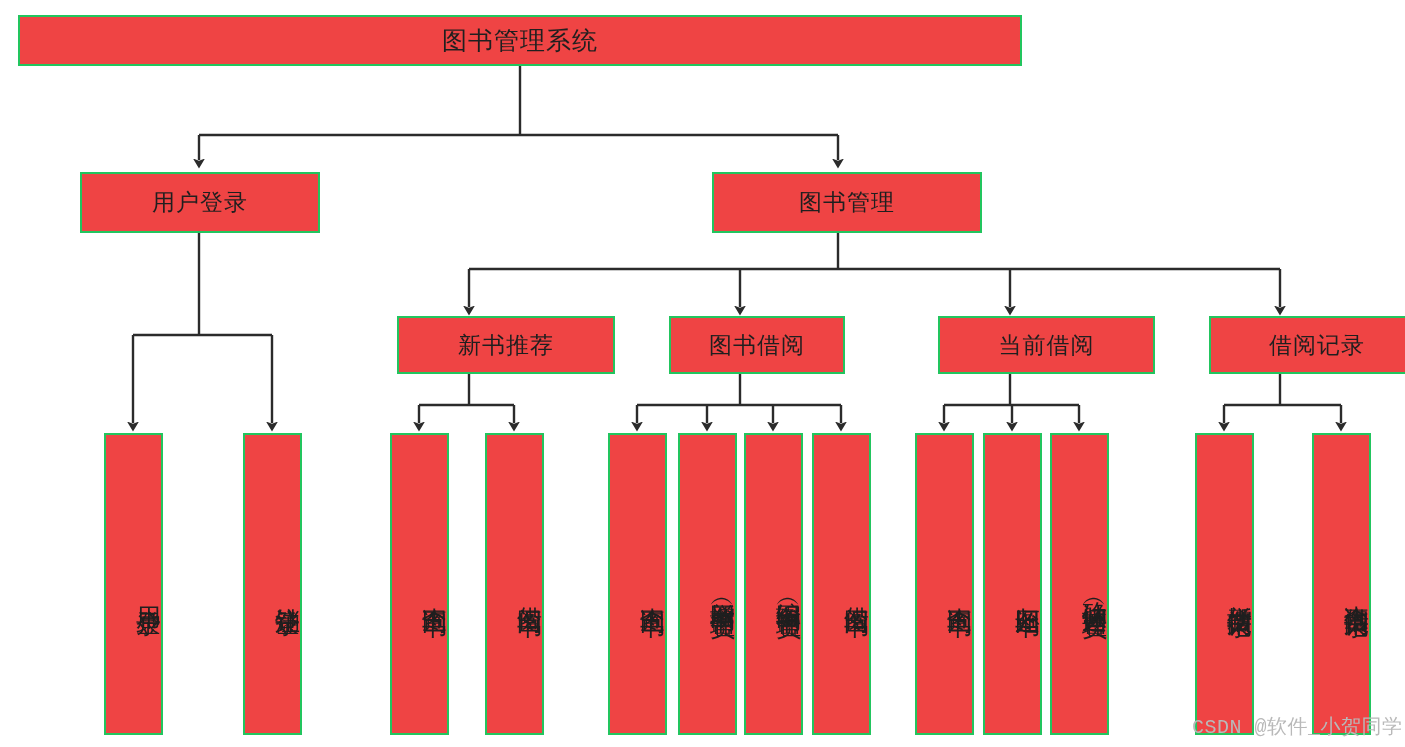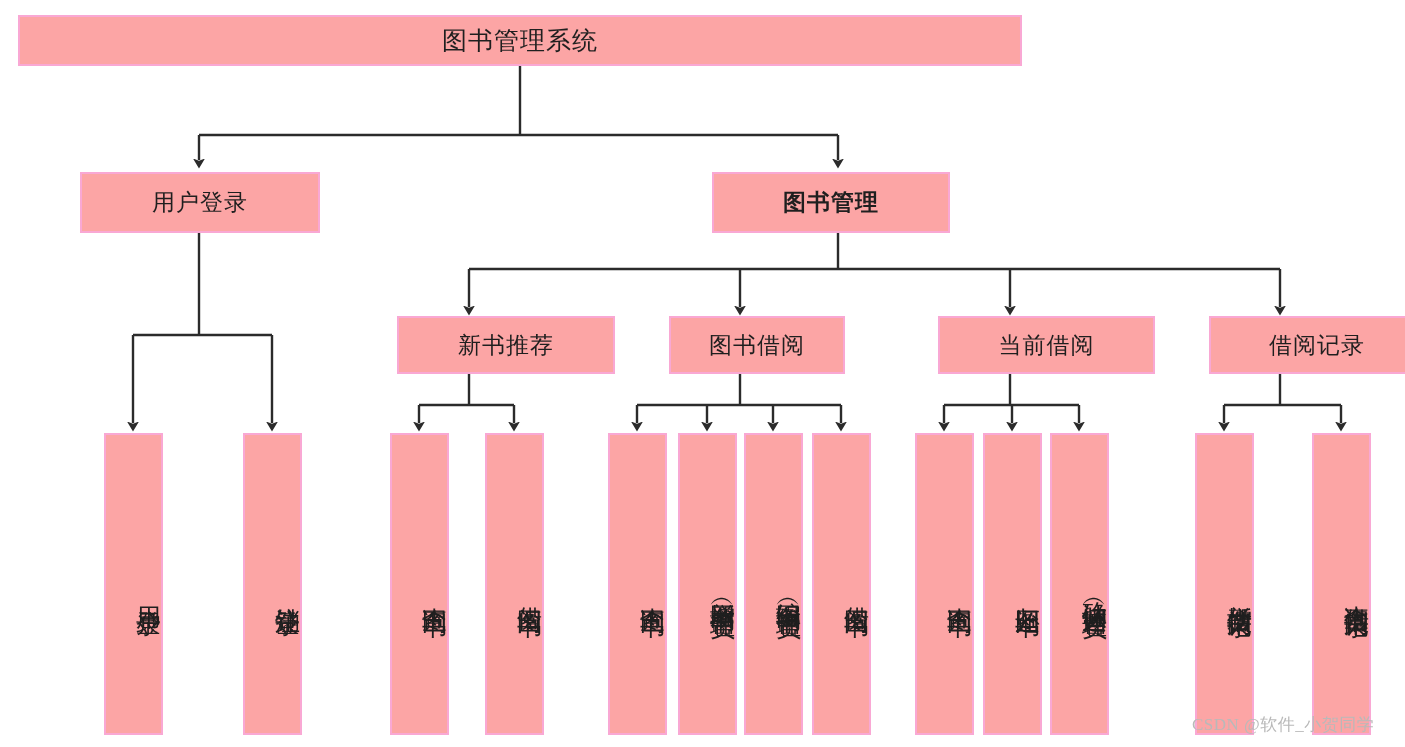--- a/index.html
+++ b/index.html
@@ -17,22 +17,22 @@
   }
   svg#wires{
     position:absolute;
     left:0;top:0;
     width:1405px;height:747px;
     pointer-events:none;
   }
   .node{
     position:absolute;
     box-sizing:border-box;
-    border:2px solid #f9a8d4;
-    background:#fca5a5;
+    border:2px solid #22c55e;
+    background:#ef4444;
     display:flex;
     align-items:center;
     justify-content:center;
     text-align:left;
     color:#1f1f1f;
   }
   .node.root{
     font-size:25px;
     letter-spacing:1px;
   }
@@ -58,25 +58,25 @@
   }
   .node.leaf .txt{
     display:block;
     writing-mode:vertical-rl;
     text-orientation:upright;
   }
   .watermark{
     position:absolute;
     left:1192px;
     top:713px;
-    font-size:17px;
+    font-size:20px;
     color:#b9b9b9;
     letter-spacing:0.5px;
     white-space:nowrap;
-    font-family:Liberation Serif, serif;
+    font-family:Liberation Mono, monospace;
   }
 </style>
 </head>
 <body>
 
 <div id="canvas">
 
   <svg id="wires" viewBox="0 0 1405 747" xmlns="http://www.w3.org/2000/svg">
     <defs>
       <marker id="arrow" markerWidth="10" markerHeight="12" refX="1.5" refY="6" orient="auto" markerUnits="userSpaceOnUse">
@@ -127,21 +127,21 @@
     </g>
   </svg>
 
   <div class="node root" style="left:18px;top:15px;width:1004px;height:51px;">
     <span>图书管理系统</span>
   </div>
 
   <div class="node lvl1" style="left:80px;top:172px;width:240px;height:61px;">
     <span>用户登录</span>
   </div>
-  <div class="node lvl1" style="left:712px;top:172px;width:238px;height:61px;font-weight:bold;">
+  <div class="node lvl1" style="left:712px;top:172px;width:270px;height:61px;">
     <span>图书管理</span>
   </div>
 
   <div class="node lvl2" style="left:360px;top:316px;width:218px;height:58px;">
     <span>新书推荐</span>
   </div>
   <div class="node lvl2" style="left:632px;top:316px;width:176px;height:58px;">
     <span>图书借阅</span>
   </div>
   <div class="node lvl2" style="left:901px;top:316px;width:217px;height:58px;">

